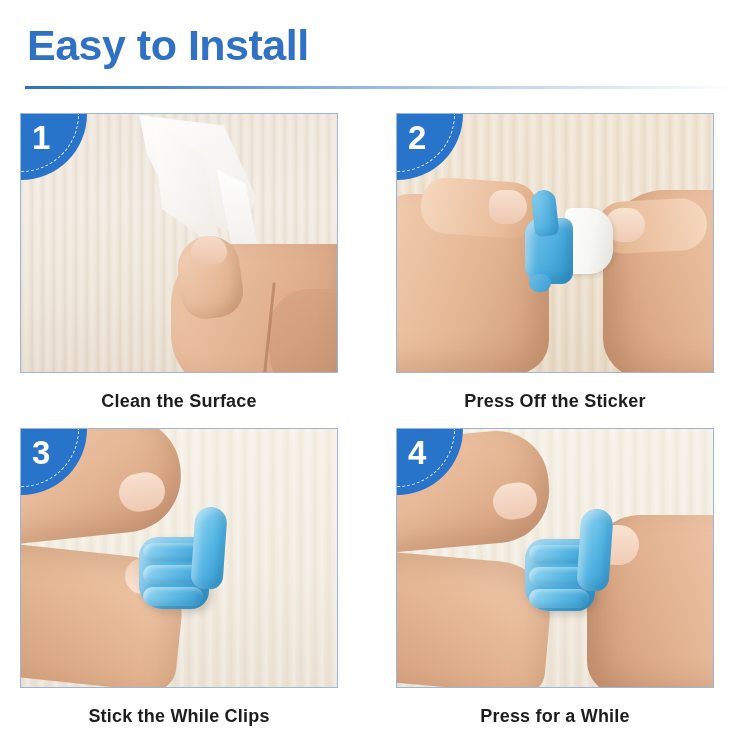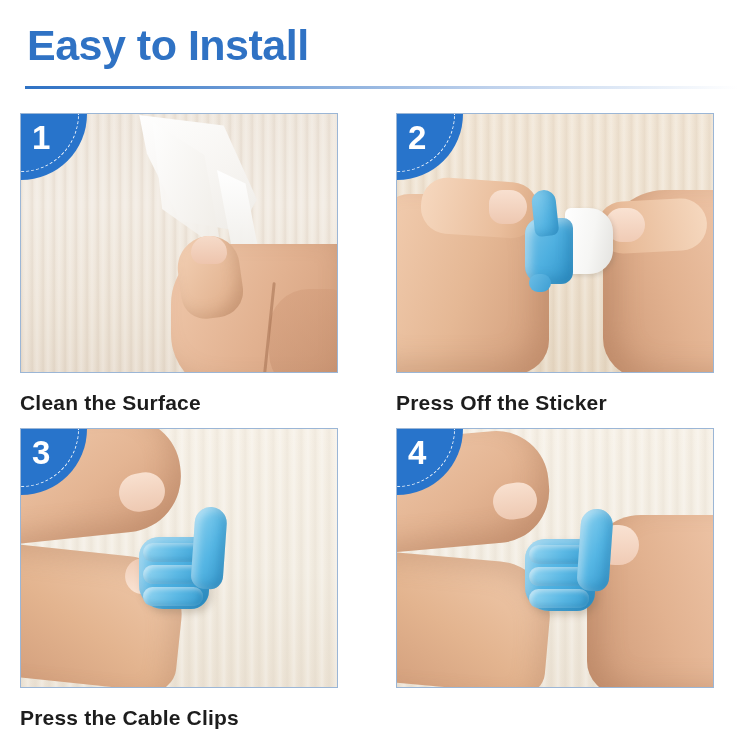--- a/index.html
+++ b/index.html
@@ -154,22 +154,22 @@
     font-size: 33px;
     font-weight: bold;
     color: #ffffff;
     line-height: 1;
   }
 
   
   .caption {
     width: 318px;
     margin-top: 18px;
-    text-align: left;
-    font-size: 21px;
+    text-align: center;
+    font-size: 18px;
     font-weight: bold;
     color: #1d1d1d;
     letter-spacing: 0.2px;
     white-space: nowrap;
   }
 
   
   .tissue {
     position: absolute;
     left: 108px;
@@ -576,21 +576,21 @@
         </div>
 
         <div class="hand3-upper-nail"></div>
         <div class="hand3-lower-nail"></div>
 
         <div class="badge">
           <div class="badge-arc"></div>
           <div class="badge-num">3</div>
         </div>
       </div>
-      <div class="caption">Press the Cable Clips</div>
+      <div class="caption">Stick the While Clips</div>
     </div>
 
     <div class="step pos-3">
       <div class="photo-frame">
         <div class="wall pale"></div>
 
         <div class="hand4-left"></div>
         <div class="hand4-lower"></div>
 
         <div class="clipBig" style="left:128px; top:76px;">
@@ -603,16 +603,17 @@
 
         <div class="hand4-press"></div>
         <div class="hand4-press-nail"></div>
         <div class="hand4-left-nail"></div>
 
         <div class="badge">
           <div class="badge-arc"></div>
           <div class="badge-num">4</div>
         </div>
       </div>
+      <div class="caption">Press for a While</div>
     </div>
 
   </div>
 </div>
 
 </body></html>

